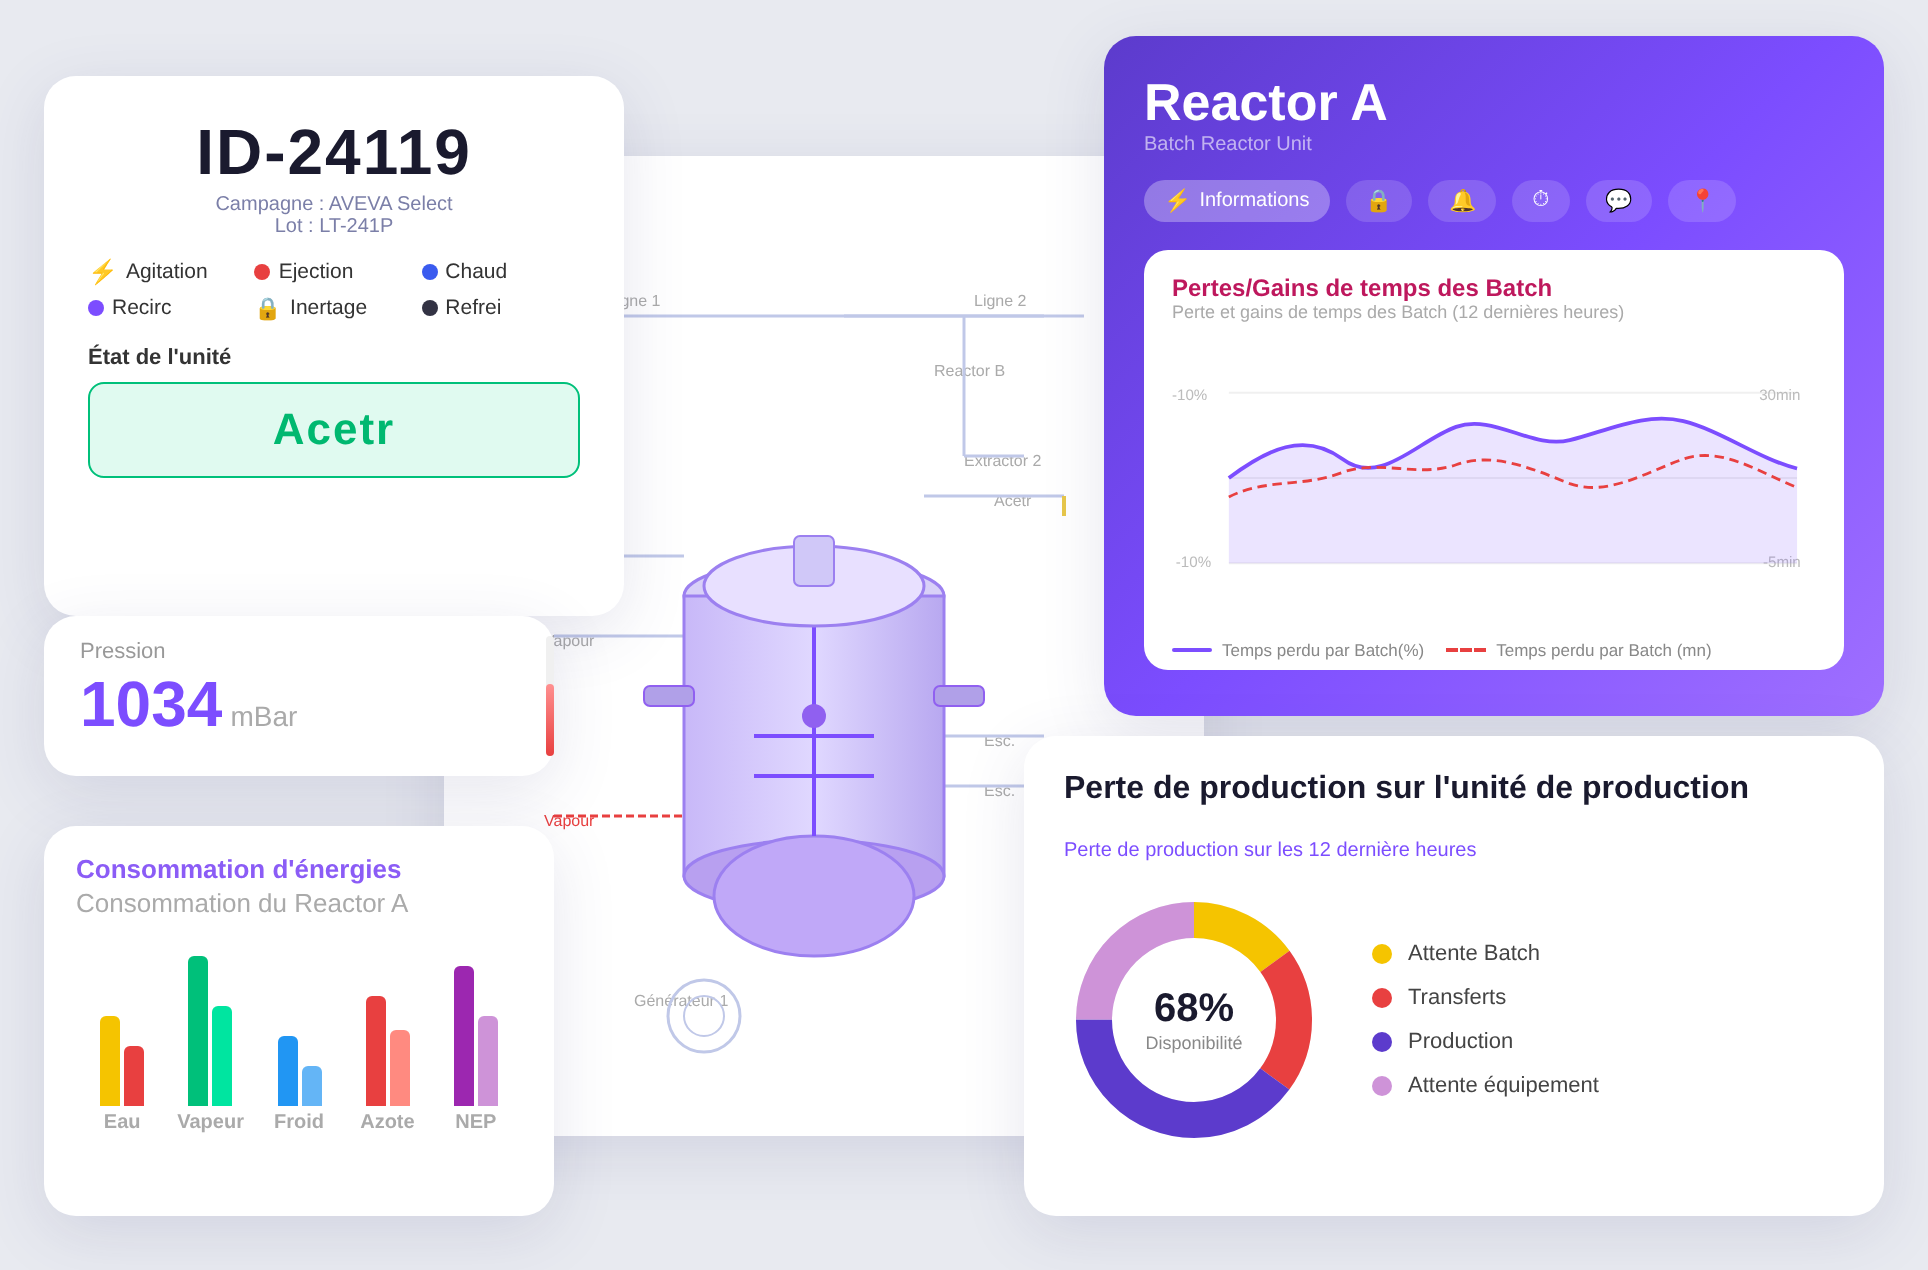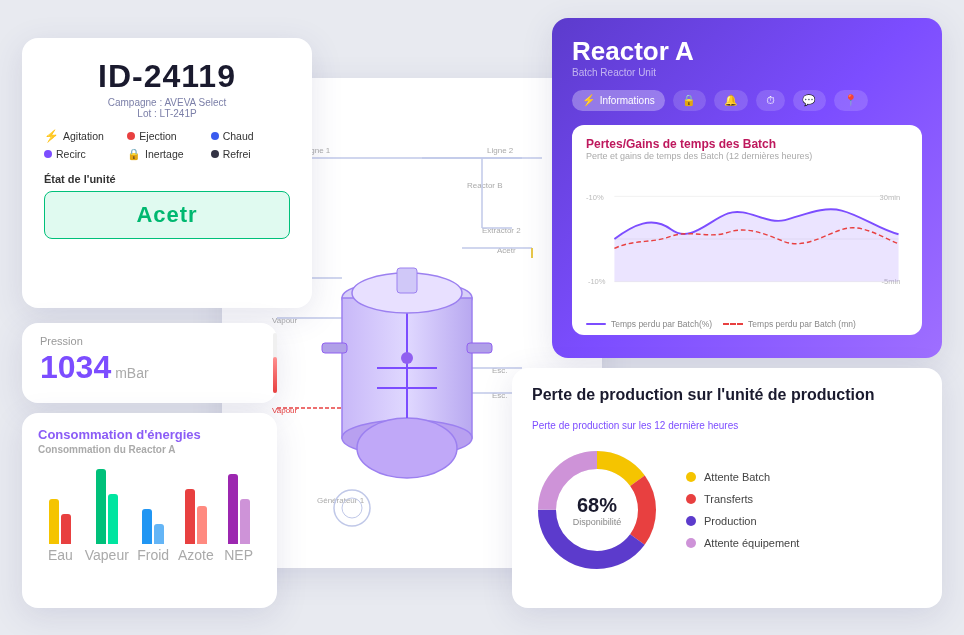--- a/index.html
+++ b/index.html
@@ -93,21 +93,21 @@
       text-align: center;
       padding: 10px 0;
       font-size: 22px;
       font-weight: 700;
       color: #00b870;
       letter-spacing: 1px;
     }
 
     
     .card-pression {
-      left: 0; top: 305px;
+      left: 0; top: 290px;
       width: 255px;
       height: 80px;
       padding: 12px 18px;
       z-index: 4;
     }
     .pression-label {
       font-size: 11px;
       color: #999;
       margin-bottom: 2px;
     }
@@ -147,24 +147,23 @@
       padding: 14px 16px 10px;
       z-index: 4;
     }
     .energy-title {
       font-size: 13px;
       font-weight: 700;
       color: #8b5cf6;
       margin-bottom: 2px;
     }
     .energy-sub {
-      font-size: 10px;
+      font-size: 13px;
       color: #aaa;
       margin-bottom: 8px;
-      font-weight: bold;
     }
     .bar-chart {
       display: flex;
       align-items: flex-end;
       gap: 6px;
       height: 100px;
       padding: 0 4px;
     }
     .bar-group {
       display: flex;
@@ -177,23 +176,24 @@
       display: flex;
       align-items: flex-end;
       gap: 2px;
       height: 90px;
     }
     .bar {
       width: 10px;
       border-radius: 3px 3px 0 0;
     }
     .bar-label {
-      font-size: 14px;
+      font-size: 10px;
       color: #aaa;
       text-align: right;
+      font-weight: bold;
     }
 
     
     .card-reactor {
       right: 0; top: 0;
       width: 390px;
       height: 340px;
       background: linear-gradient(135deg, #5c3bcc, #7c4dff, #9f6fff);
       padding: 18px 20px 14px;
       z-index: 4;

